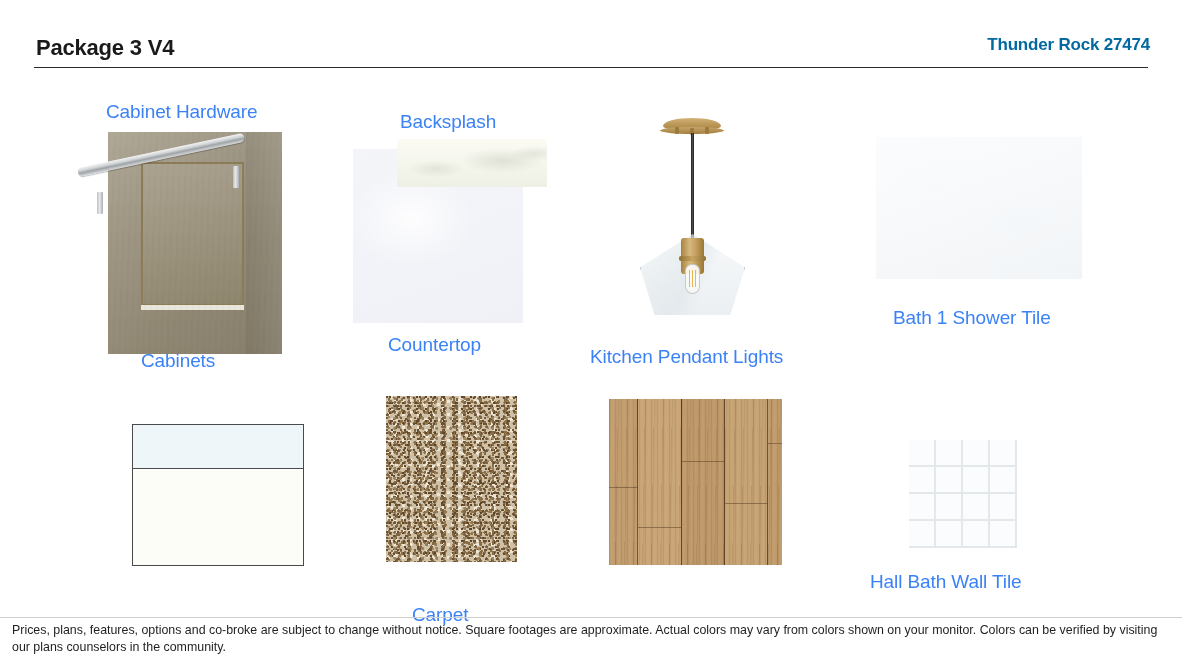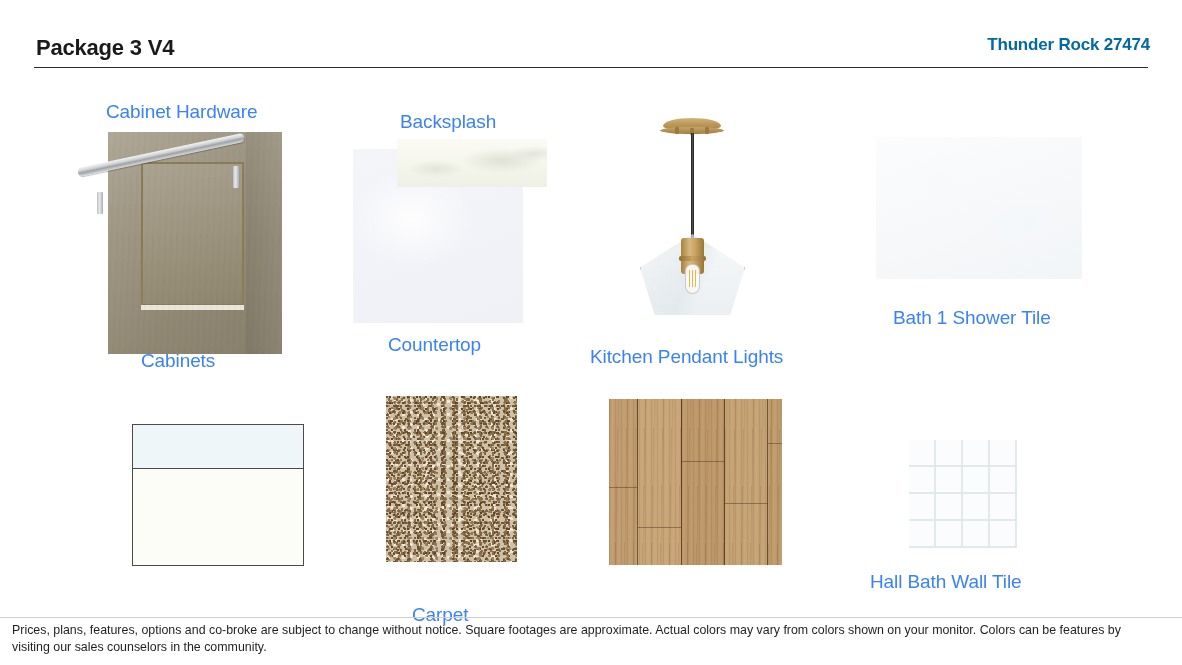--- a/index.html
+++ b/index.html
@@ -409,15 +409,15 @@
     <div class="revwood-seam s2"></div>
     <div class="revwood-seam s3"></div>
     <div class="revwood-seam s4"></div>
     <div class="revwood-seam s5"></div>
   </div>
 
   <div class="hallbath"></div>
   <div class="lbl" style="left:870px; top:571px;text-align:center;">Hall Bath Wall Tile</div>
 
   <div class="footer-rule"></div>
-  <div class="footer-text">Prices, plans, features, options and co-broke are subject to change without notice. Square footages are approximate. Actual colors may vary from colors shown on your monitor. Colors can be features by visiting our sales counselors in the community.</div>
+  <div class="footer-text">Prices, plans, features, options and co-broke are subject to change without notice. Square footages are approximate. Actual colors may vary from colors shown on your monitor. Colors can be verified by visiting our plans counselors in the community.</div>
 
 </div>
 
 </body></html>

